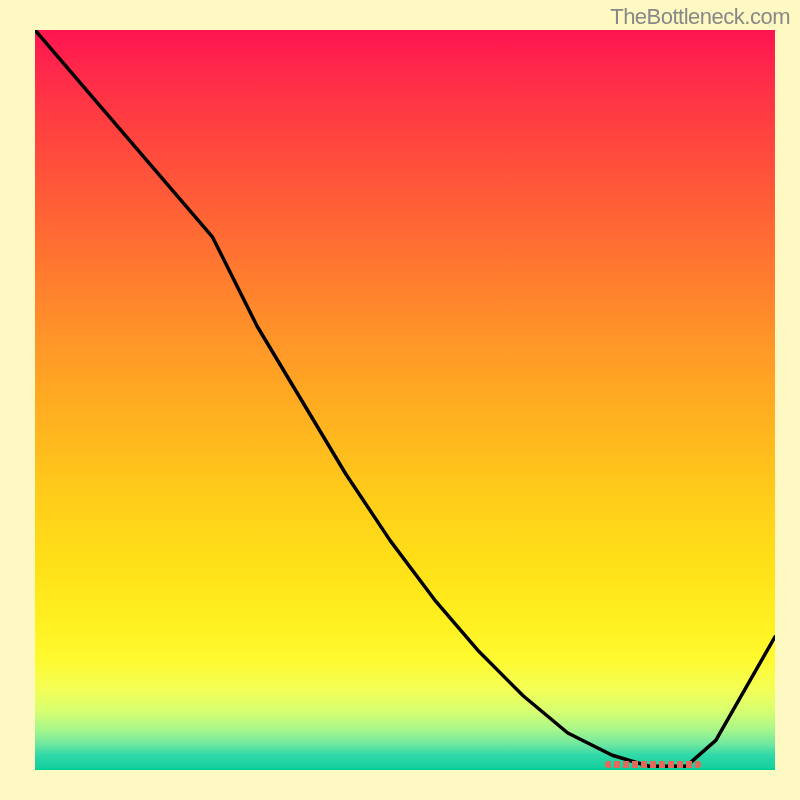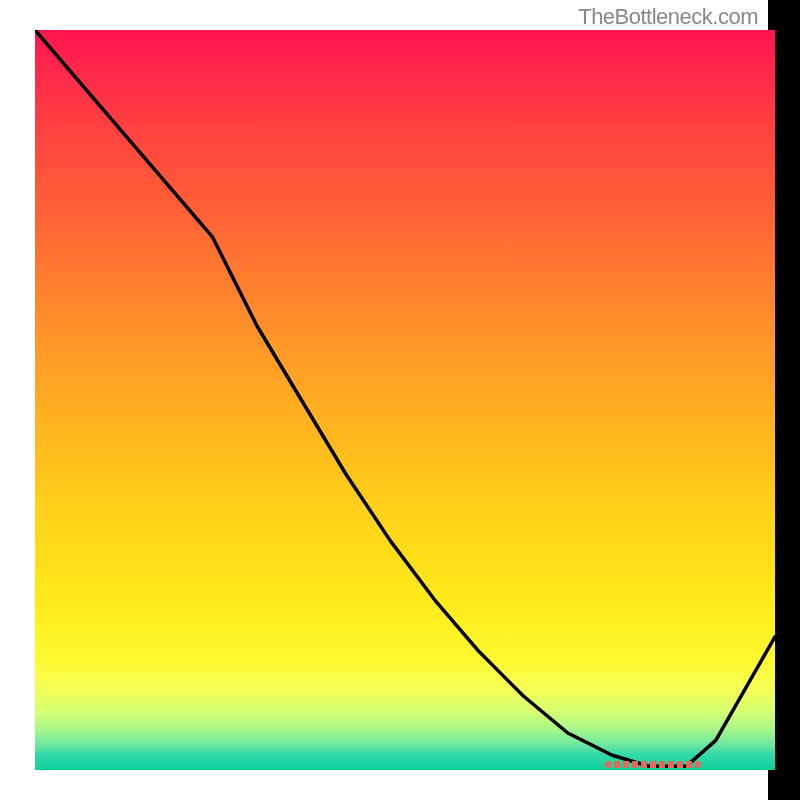--- a/index.html
+++ b/index.html
@@ -8,21 +8,22 @@
     width: 800px;
     height: 800px;
     background: #000;
     font-family: Arial, Helvetica, sans-serif;
     overflow: hidden;
   }
   .container {
     position: relative;
     width: 768px;
     height: 800px;
-    background: #ffffff;
+    background: #fef9c3;
+    padding-left: 32px;
   }
   .watermark {
     position: absolute;
     top: 4px;
     right: 10px;
     color: #888;
     font-size: 22px;
     font-weight: 500;
     letter-spacing: -0.5px;
     z-index: 10;

